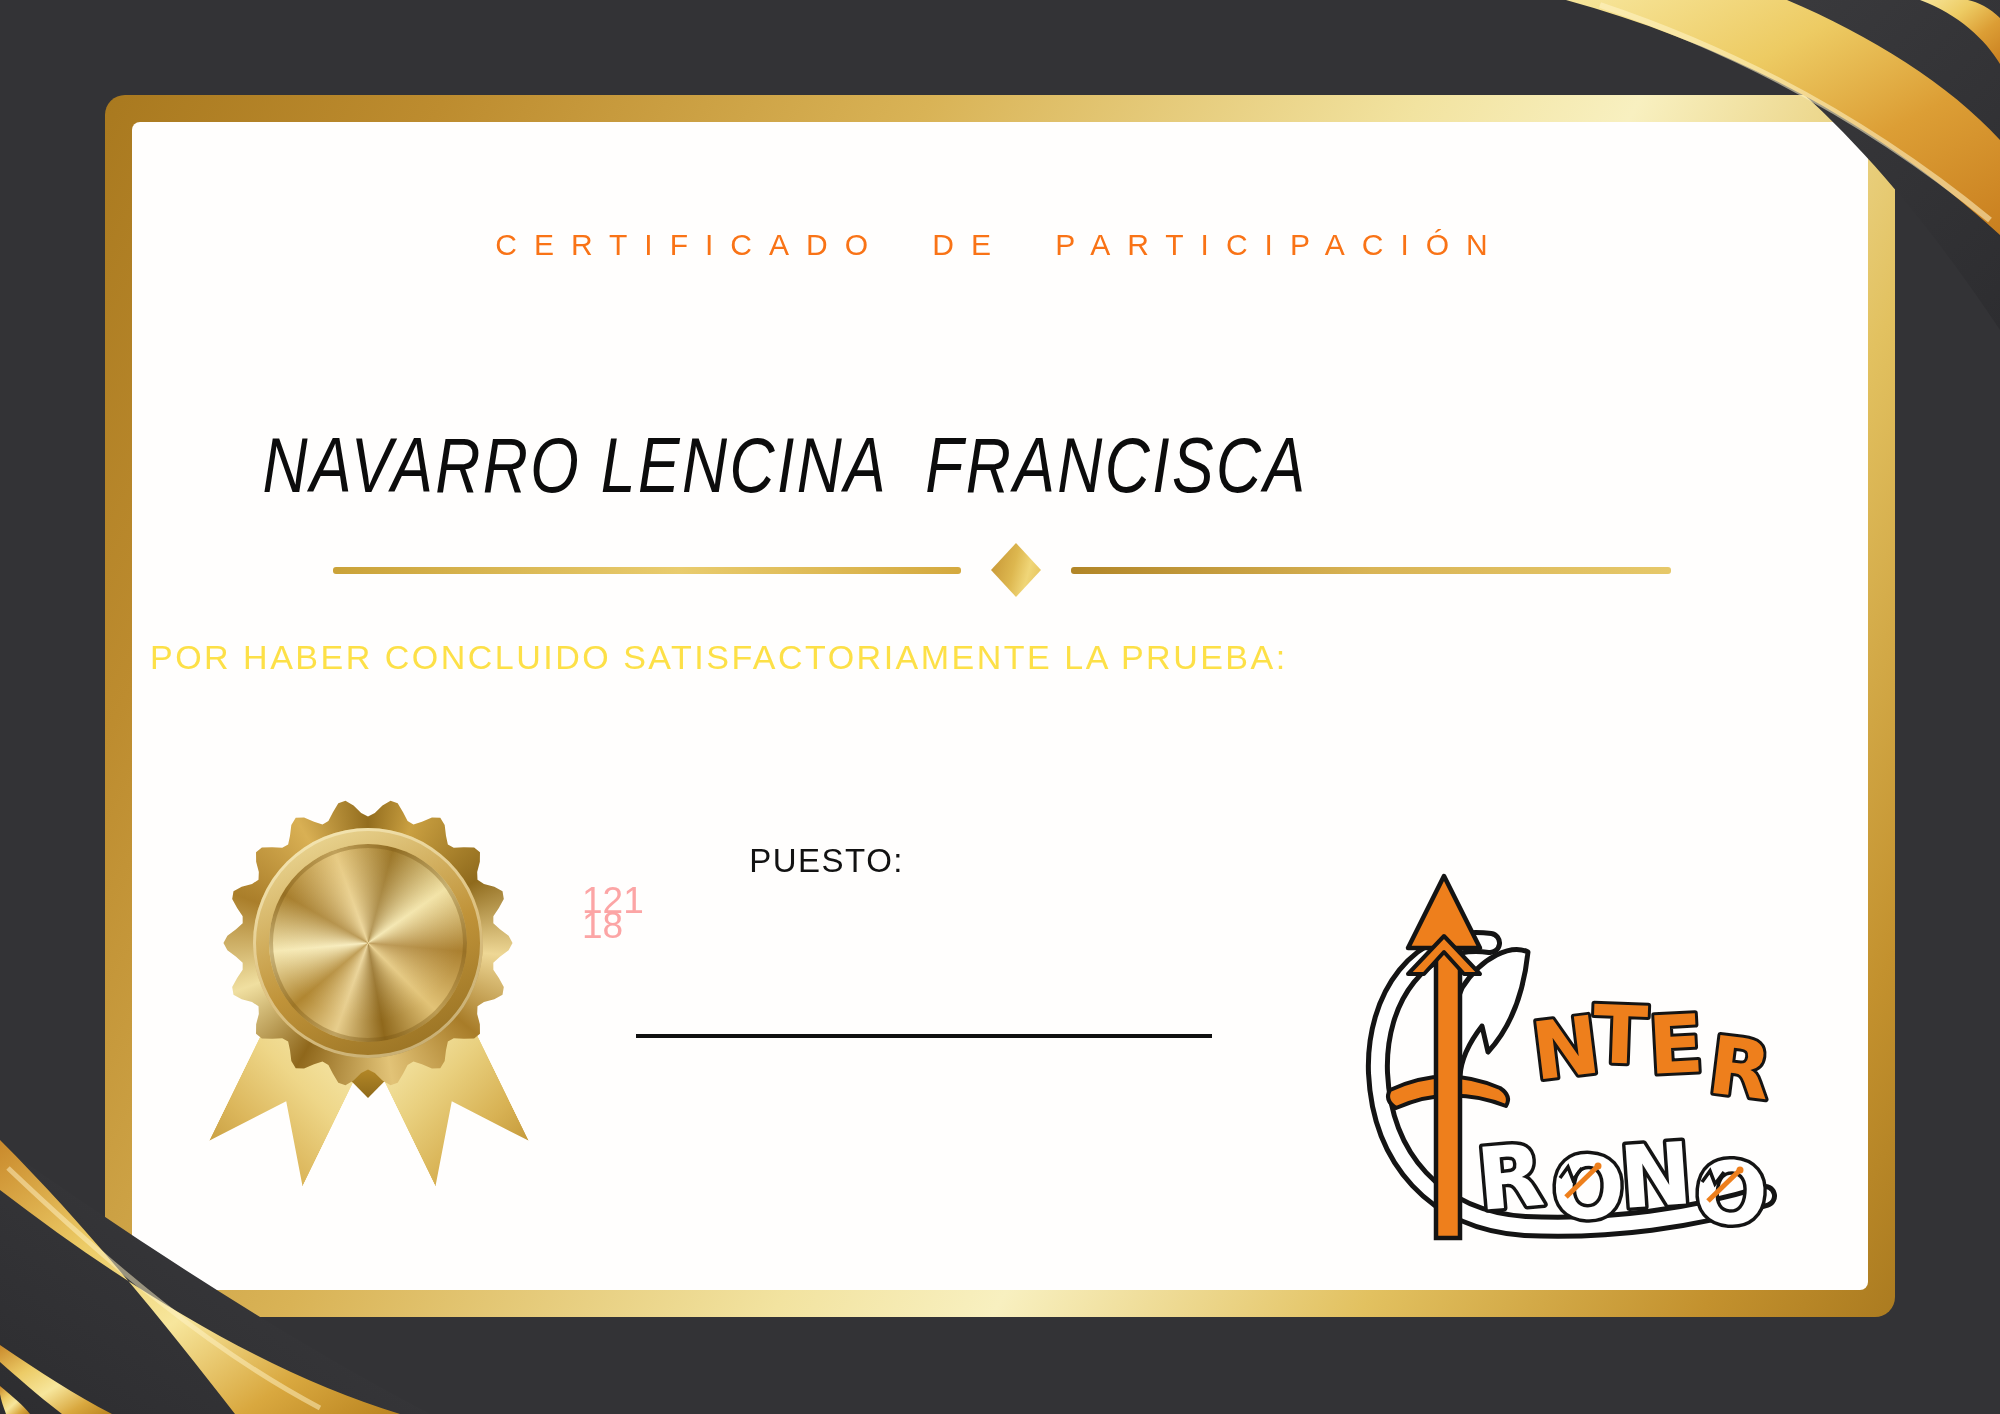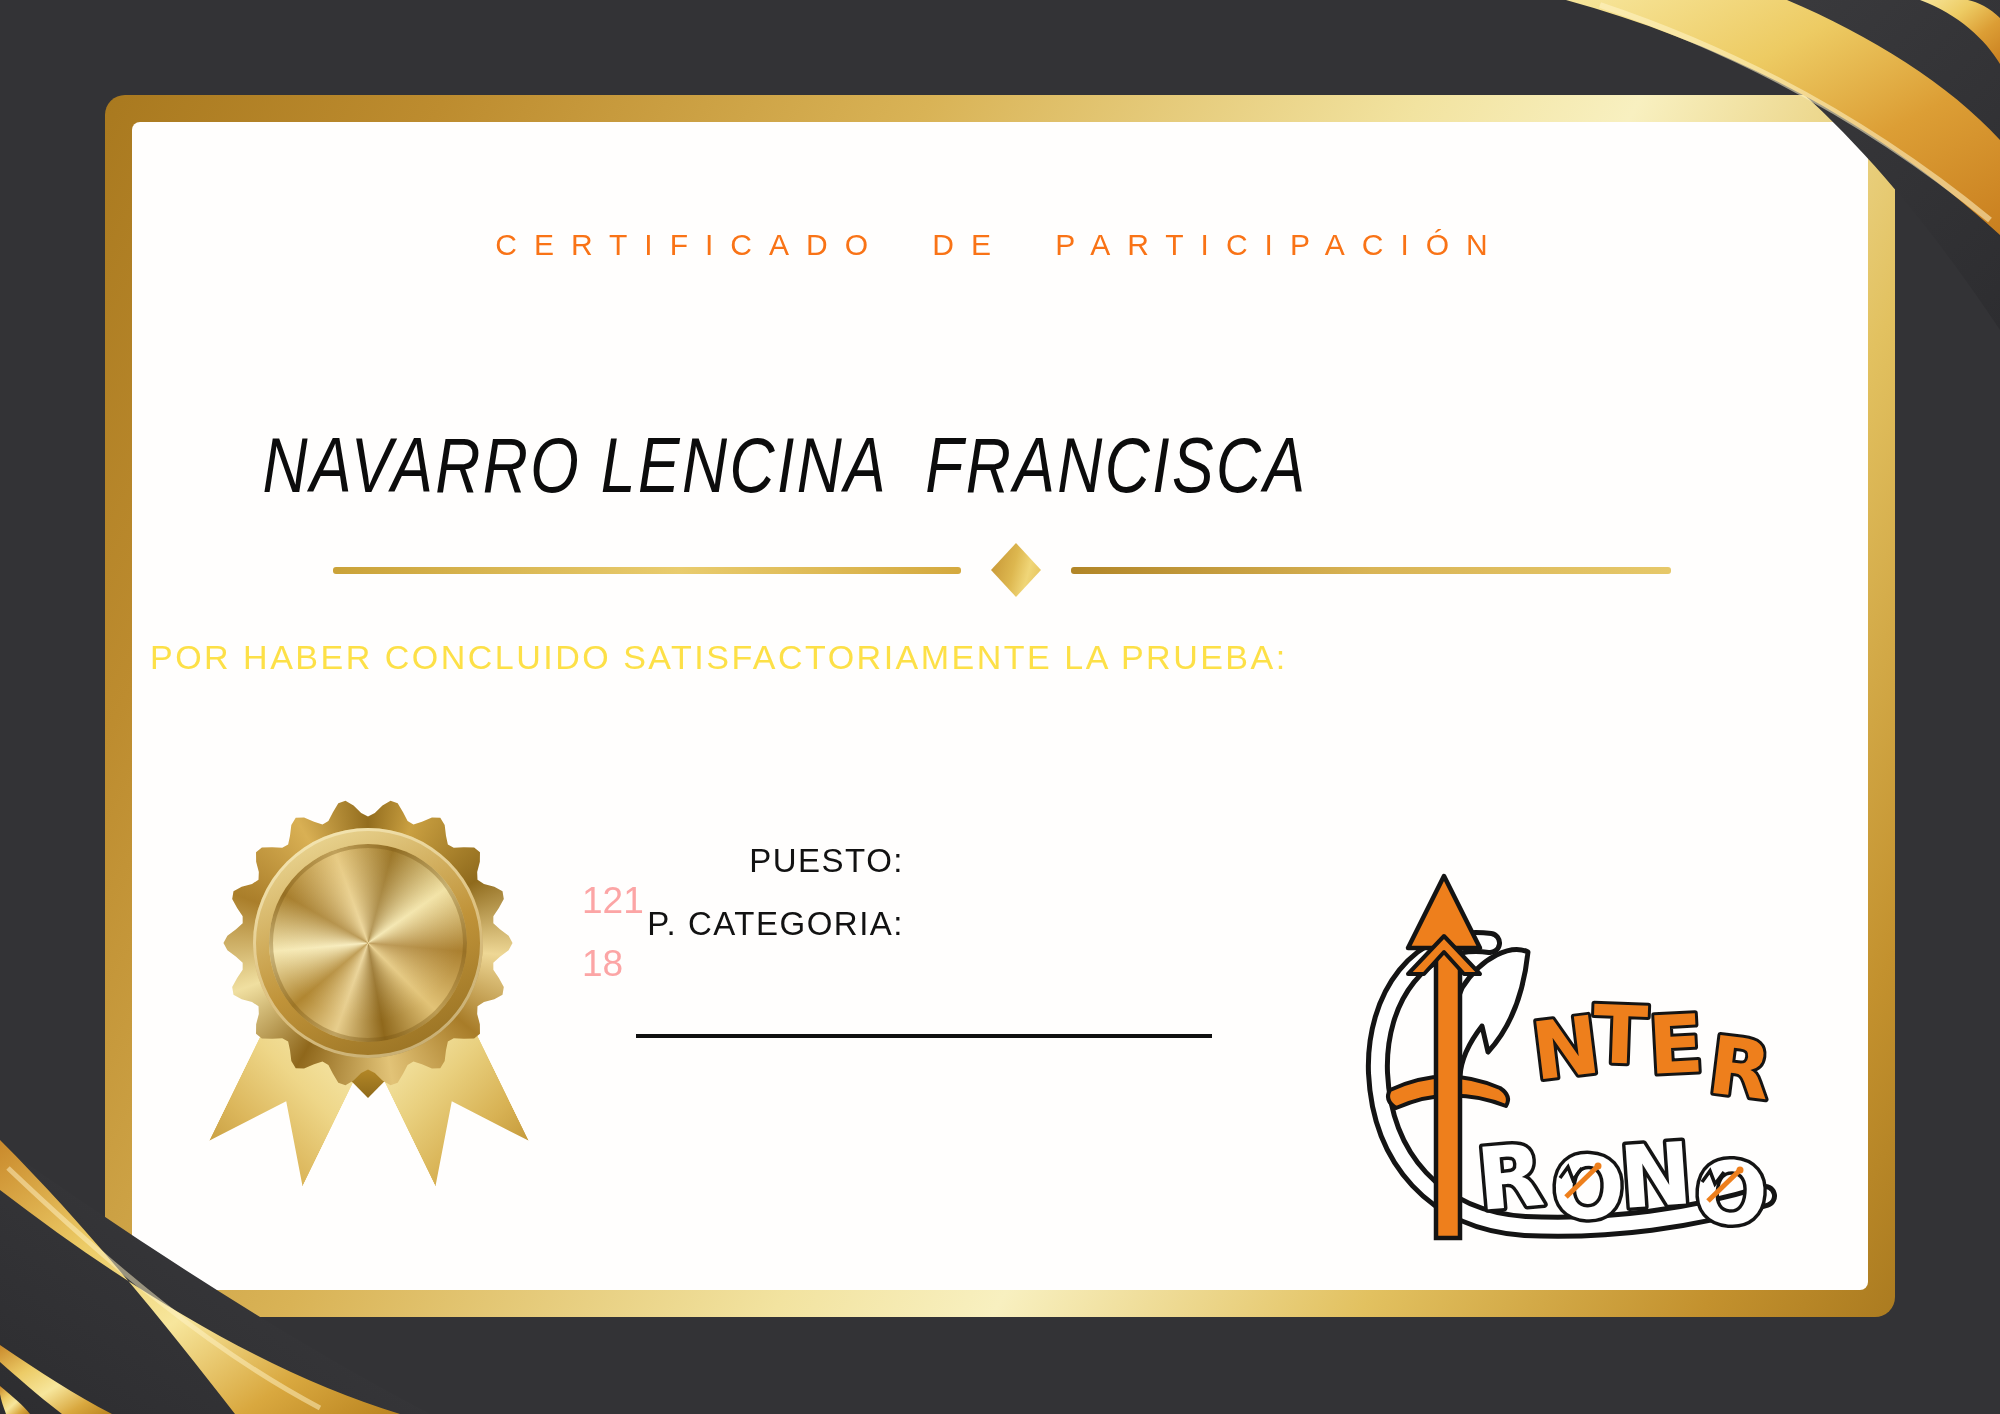--- a/index.html
+++ b/index.html
@@ -87,21 +87,20 @@
     <div class="mring"></div>
     <div class="mdisc"></div>
   </div>
 
   <div class="fields">
     <div class="frow">
       <div class="flabel">PUESTO:</div>
       <div class="fvalue">121</div>
     </div>
     <div class="frow">
-      <div class="flabel">P. CATEGORIA:</div>
       <div class="fvalue">18</div>
     </div>
   </div>
 
   <div class="sig-line"></div>
 
   <svg class="logo-svg" width="500" height="420" viewBox="0 0 500 420">
 
     <path d="M 150 95 C 80 85 35 150 38 225 C 42 310 95 372 185 378 C 270 382 355 370 425 348" fill="none" stroke="#141414" stroke-width="24" stroke-linecap="round"></path>
     <path d="M 150 95 C 80 85 35 150 38 225 C 42 310 95 372 185 378 C 270 382 355 370 425 348" fill="none" stroke="#ffffff" stroke-width="14" stroke-linecap="round"></path>

